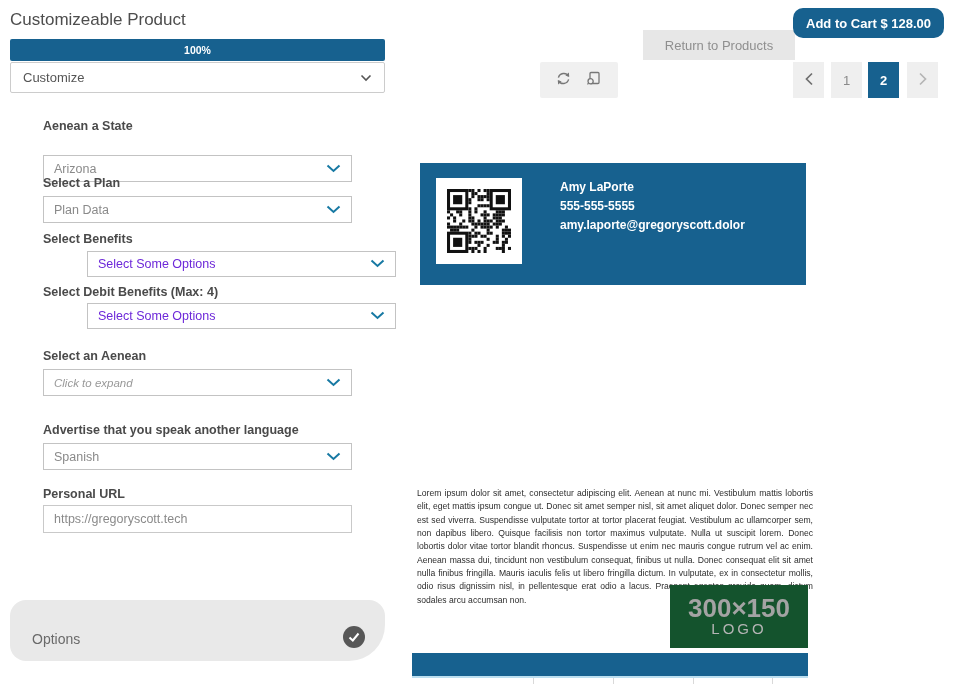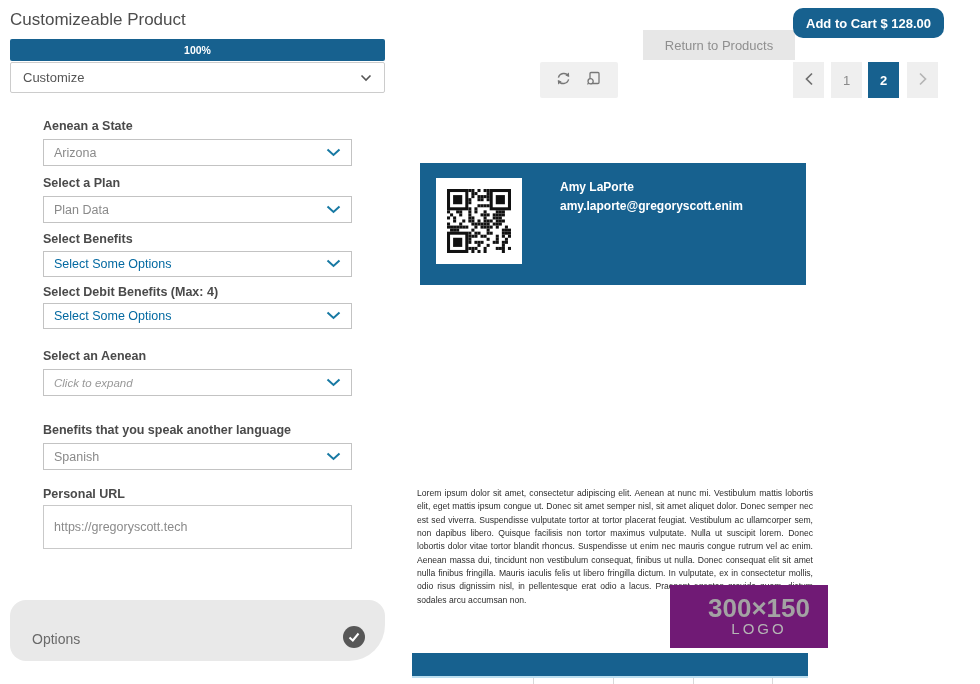--- a/index.html
+++ b/index.html
@@ -19,23 +19,23 @@
             display:flex;align-items:center;justify-content:center;color:#fff;font-size:10.5px;font-weight:700;}
   .customize{left:10px;top:62px;width:375px;height:31px;border:1px solid #ccc;border-radius:2px;background:#fff;
              display:flex;align-items:center;box-sizing:border-box;padding:0 12px;color:#555;font-size:13px;cursor:pointer;}
   .customize .chev{margin-left:auto;}
 
   
   .flabel{left:43px;width:320px;font-size:12.5px;font-weight:700;color:#4a4a4a;white-space:nowrap;}
   .fbox{left:43px;width:309px;height:27px;border:1px solid #c3c3c3;background:#fff;box-sizing:border-box;
         display:flex;align-items:center;padding:0 10px;font-size:12.5px;color:#8a8a8a;cursor:pointer;}
   .fbox .chev{margin-left:auto;}
-  .fbox.placeholder{color:#0369a1;}
+  .fbox.placeholder{color:#6d28d9;margin-left:44px;}
   .fbox.italic{color:#999;font-style:italic;font-size:11.5px;}
-  .url-input{left:43px;top:505px;width:309px;height:44px;border:1px solid #c9c9c9;background:#fff;box-sizing:border-box;
+  .url-input{left:43px;top:505px;width:309px;height:28px;border:1px solid #c9c9c9;background:#fff;box-sizing:border-box;
              padding:0 10px;font-size:12.5px;color:#8a8a8a;font-family:"Liberation Sans",sans-serif;}
 
   
   .options{left:10px;top:600px;width:375px;height:61px;background:#e9e9e9;
            border-radius:16px 16px 36px 16px;display:flex;align-items:center;
            padding:16px 20px 0 22px;box-sizing:border-box;cursor:pointer;}
   .options .lbl{font-size:14px;color:#6a6a6a;}
   .options .chk{margin-left:auto;}
 
   
@@ -49,22 +49,22 @@
   .card{left:420px;top:163px;width:386px;height:122px;background:var(--blue);}
   .qrbox{position:absolute;left:16px;top:15px;width:86px;height:86px;background:#fff;}
   .cardtext{position:absolute;left:140px;top:15px;color:#fff;font-size:12px;font-weight:600;}
   .cardtext .line{line-height:19px;white-space:nowrap;}
   .cardtext .tagline{margin-top:16px;white-space:nowrap;}
 
   
   .bodycopy{left:417px;top:487px;width:396px;font-size:8.6px;line-height:1.55;color:#2d2d2d;text-align:justify;}
 
   
-  .logo{left:670px;top:585px;width:138px;height:63px;background:#701a75;display:flex;flex-direction:column;
-        align-items:center;justify-content:center;padding-left:20px;}
+  .logo{left:670px;top:585px;width:138px;height:63px;background:#14532d;display:flex;flex-direction:column;
+        align-items:center;justify-content:center;}
   .logo .sz{font-size:26px;font-weight:700;color:#a3a3a3;line-height:24px;}
   .logo .lg{font-size:15px;color:#b5b5b5;letter-spacing:3px;line-height:17px;}
 
   
   .bluebar{left:412px;top:653px;width:396px;height:23px;background:var(--blue);border-bottom:2px solid #bcdff0;}
   .tick{top:678px;width:1px;height:6px;background:#d9d9d9;}
 
   :root{--blue:#17618f;--teal:#1779a3;}
 </style>
 </head>
@@ -80,21 +80,21 @@
 <div class="abs customize">
   <span>Customize</span>
   <span class="chev">
     <svg width="12" height="8" viewBox="0 0 12 8">
         <polyline points="1.5,1.5 6,6 10.5,1.5" fill="none" stroke="#555" stroke-width="1.6"></polyline>
       </svg>
   </span>
 </div>
 
 <div class="abs flabel" style="top:119px">Aenean a State</div>
-<div class="abs fbox" style="top:139px">
+<div class="abs fbox" style="top:155px">
   <span>Arizona</span>
   <span class="chev">
     <svg width="15" height="9" viewBox="0 0 15 9">
         <polyline points="1.5,1.5 7.5,7 13.5,1.5" fill="none" stroke="#1779a3" stroke-width="2"></polyline>
       </svg>
   </span>
 </div>
 
 <div class="abs flabel" style="top:176px">Select a Plan</div>
 <div class="abs fbox" style="top:196px">
@@ -129,21 +129,21 @@
 <div class="abs flabel" style="top:349px">Select an Aenean</div>
 <div class="abs fbox italic" style="top:369px">
   <span>Click to expand</span>
   <span class="chev">
     <svg width="15" height="9" viewBox="0 0 15 9">
         <polyline points="1.5,1.5 7.5,7 13.5,1.5" fill="none" stroke="#1779a3" stroke-width="2"></polyline>
       </svg>
   </span>
 </div>
 
-<div class="abs flabel" style="top:423px">Benefits that you speak another language</div>
+<div class="abs flabel" style="top:423px">Advertise that you speak another language</div>
 <div class="abs fbox" style="top:443px">
   <span>Spanish</span>
   <span class="chev">
     <svg width="15" height="9" viewBox="0 0 15 9">
         <polyline points="1.5,1.5 7.5,7 13.5,1.5" fill="none" stroke="#1779a3" stroke-width="2"></polyline>
       </svg>
   </span>
 </div>
 
 <div class="abs flabel" style="top:487px">Personal URL</div>
@@ -343,21 +343,22 @@
           <rect x="56.71428571428571" y="14.047619047619047" width="15.238095238095237" height="15.238095238095237" fill="#fff"></rect>
           <rect x="59.76190476190476" y="17.095238095238095" width="9.142857142857142" height="9.142857142857142"></rect>
           <rect x="11" y="53.666666666666664" width="21.333333333333332" height="21.333333333333332"></rect>
           <rect x="14.047619047619047" y="56.71428571428571" width="15.238095238095237" height="15.238095238095237" fill="#fff"></rect>
           <rect x="17.095238095238095" y="59.76190476190476" width="9.142857142857142" height="9.142857142857142"></rect>
         </g>
       </svg>
   </div>
   <div class="cardtext">
     <div class="line">Amy LaPorte</div>
-    <div class="line">amy.laporte@gregoryscott.enim</div>
+    <div class="line">555-555-5555</div>
+    <div class="line">amy.laporte@gregoryscott.dolor</div>
   </div>
 </div>
 
 <div class="abs bodycopy">Lorem ipsum dolor sit amet, consectetur adipiscing elit. Aenean at nunc mi. Vestibulum mattis lobortis elit, eget mattis ipsum congue ut. Donec sit amet semper nisl, sit amet aliquet dolor. Donec semper nec est sed viverra. Suspendisse vulputate tortor at tortor placerat feugiat. Vestibulum ac ullamcorper sem, non dapibus libero. Quisque facilisis non tortor maximus vulputate. Nulla ut suscipit lorem. Donec lobortis dolor vitae tortor blandit rhoncus. Suspendisse ut enim nec mauris congue rutrum vel ac enim. Aenean massa dui, tincidunt non vestibulum consequat, finibus ut nulla. Donec consequat elit sit amet nulla finibus fringilla. Mauris iaculis felis ut libero fringilla dictum. In vulputate, ex in consectetur mollis, odio risus dignissim nisl, in pellentesque erat odio a lacus. Praesent egestas gravida quam, dictum sodales arcu accumsan non.</div>
 
 <div class="abs logo">
   <div class="sz">300×150</div>
   <div class="lg">LOGO</div>
 </div>
 

